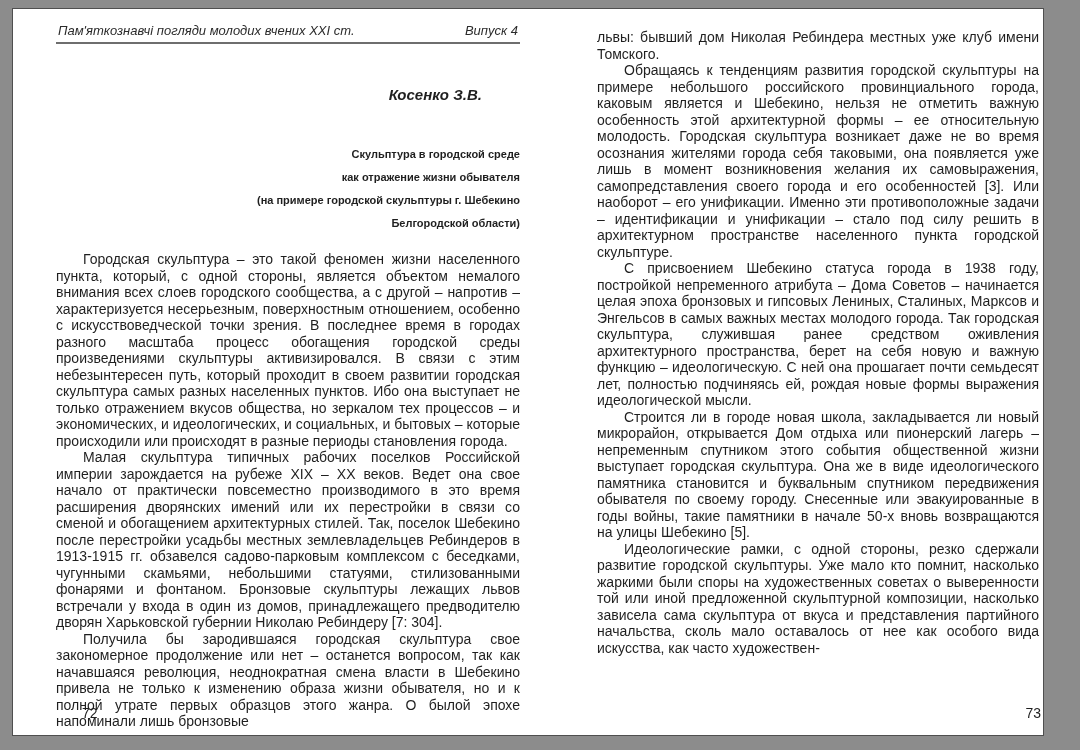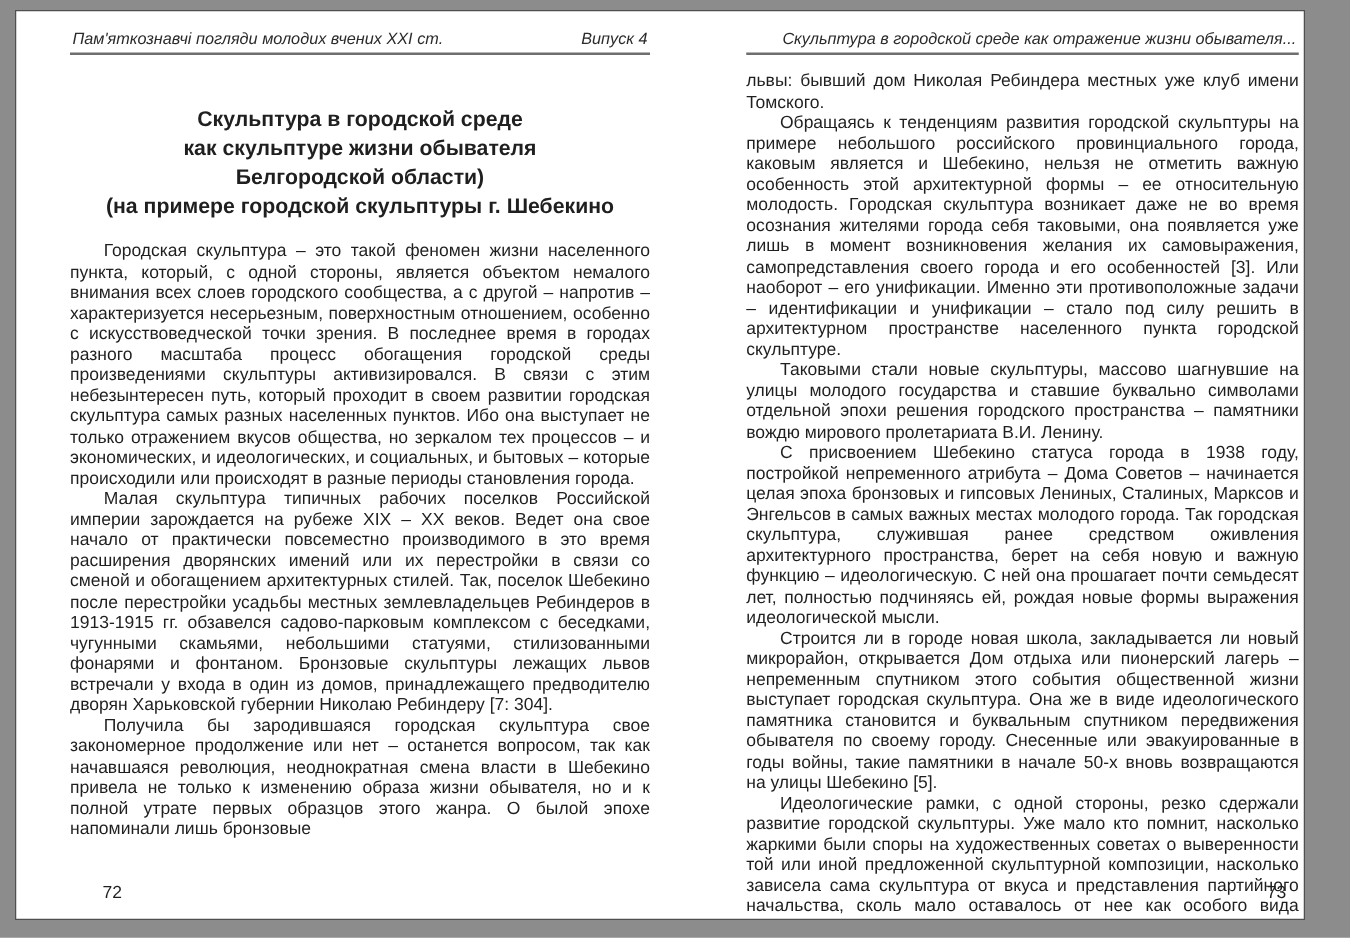--- a/index.html
+++ b/index.html
@@ -34,77 +34,72 @@
     font-style:italic;font-size:13px;color:var(--header-text);
     padding:0 2px 4px 2px;margin-top:6px;
     border-bottom:2px solid var(--rule);
   }
   .running-head.right-only{justify-content:flex-end;}
   .author{
     margin-top:42px;margin-right:38px;
     text-align:right;font-weight:bold;font-style:italic;font-size:15px;
   }
   .title{
-    margin:40px 0 0 0;text-align:center;
-    font-size:17px;font-weight:bold;line-height:23px;
+    margin:40px 0 0 0;text-align:right;
+    font-size:11px;font-weight:bold;line-height:23px;
   }
   .body-text{margin-top:16px;}
   .page-half.right .body-text{margin-top:12px;}
   .body-text p{
     margin:0;font-size:14px;line-height:16.5px;
     text-align:justify;text-indent:27px;
   }
   .body-text p.no-indent{text-indent:0;}
   .pagenum{
     position:absolute;bottom:14px;font-size:14px;
   }
   .pagenum.pn-left{left:43px;margin-left:26px;}
-  .pagenum.pn-right{right:14px;}
+  .pagenum.pn-right{right:2px;}
 </style>
 </head>
 <body>
 
 <div class="spread">
 
   <section class="page-half left">
     <header>
       <div class="running-head">
         <span>Пам'яткознавчі погляди молодих вчених XXI ст.</span>
         <span>Випуск 4</span>
       </div>
     </header>
 
+    <div class="author">Косенко З.В.</div>
 
     <h1 class="title">
       <div>Скульптура в городской среде</div>
-      <div>как скульптуре жизни обывателя</div>
+      <div>как отражение жизни обывателя</div>
+      <div>(на примере городской скульптуры г. Шебекино</div>
       <div>Белгородской области)</div>
-      <div>(на примере городской скульптуры г. Шебекино</div>
     </h1>
 
     <div class="body-text">
       <p>Городская скульптура – это такой феномен жизни населенного пункта, который, с одной стороны, является объектом немалого внимания всех слоев городского сообщества, а с другой – напротив – характеризуется несерьезным, поверхностным отношением, особенно с искусствоведческой точки зрения. В последнее время в городах разного масштаба процесс обогащения городской среды произведениями скульптуры активизировался. В связи с этим небезынтересен путь, который проходит в своем развитии городская скульптура самых разных населенных пунктов. Ибо она выступает не только отражением вкусов общества, но зеркалом тех процессов – и экономических, и идеологических, и социальных, и бытовых – которые происходили или происходят в разные периоды становления города.</p>
       <p>Малая скульптура типичных рабочих поселков Российской империи зарождается на рубеже XIX – XX веков. Ведет она свое начало от практически повсеместно производимого в это время расширения дворянских имений или их перестройки в связи со сменой и обогащением архитектурных стилей. Так, поселок Шебекино после перестройки усадьбы местных землевладельцев Ребиндеров в 1913-1915 гг. обзавелся садово-парковым комплексом с беседками, чугунными скамьями, небольшими статуями, стилизованными фонарями и фонтаном. Бронзовые скульптуры лежащих львов встречали у входа в один из домов, принадлежащего предводителю дворян Харьковской губернии Николаю Ребиндеру [7: 304].</p>
       <p>Получила бы зародившаяся городская скульптура свое закономерное продолжение или нет – останется вопросом, так как начавшаяся революция, неоднократная смена власти в Шебекино привела не только к изменению образа жизни обывателя, но и к полной утрате первых образцов этого жанра. О былой эпохе напоминали лишь бронзовые</p>
     </div>
 
     <div class="pagenum pn-left">72</div>
   </section>
 
   <section class="page-half right">
-    <header>
-      <div class="running-head right-only">
-        <span>Скульптура в городской среде как отражение жизни обывателя...</span>
-      </div>
-    </header>
 
     <div class="body-text">
       <p class="no-indent">львы: бывший дом Николая Ребиндера местных уже клуб имени Томского.</p>
       <p>Обращаясь к тенденциям развития городской скульптуры на примере небольшого российского провинциального города, каковым является и Шебекино, нельзя не отметить важную особенность этой архитектурной формы – ее относительную молодость. Городская скульптура возникает даже не во время осознания жителями города себя таковыми, она появляется уже лишь в момент возникновения желания их самовыражения, самопредставления своего города и его особенностей [3]. Или наоборот – его унификации. Именно эти противоположные задачи – идентификации и унификации – стало под силу решить в архитектурном пространстве населенного пункта городской скульптуре.</p>
-      <p>Таковыми стали новые скульптуры, массово шагнувшие на улицы молодого государства и ставшие буквально символами отдельной эпохи решения городского пространства – памятники вождю мирового пролетариата В.И. Ленину.</p>
       <p>С присвоением Шебекино статуса города в 1938 году, постройкой непременного атрибута – Дома Советов – начинается целая эпоха бронзовых и гипсовых Лениных, Сталиных, Марксов и Энгельсов в самых важных местах молодого города. Так городская скульптура, служившая ранее средством оживления архитектурного пространства, берет на себя новую и важную функцию – идеологическую. С ней она прошагает почти семьдесят лет, полностью подчиняясь ей, рождая новые формы выражения идеологической мысли.</p>
       <p>Строится ли в городе новая школа, закладывается ли новый микрорайон, открывается Дом отдыха или пионерский лагерь – непременным спутником этого события общественной жизни выступает городская скульптура. Она же в виде идеологического памятника становится и буквальным спутником передвижения обывателя по своему городу. Снесенные или эвакуированные в годы войны, такие памятники в начале 50-х вновь возвращаются на улицы Шебекино [5].</p>
       <p>Идеологические рамки, с одной стороны, резко сдержали развитие городской скульптуры. Уже мало кто помнит, насколько жаркими были споры на художественных советах о выверенности той или иной предложенной скульптурной композиции, насколько зависела сама скульптура от вкуса и представления партийного начальства, сколь мало оставалось от нее как особого вида искусства, как часто художествен-</p>
     </div>
 
     <div class="pagenum pn-right">73</div>
   </section>
 
 </div>
 

